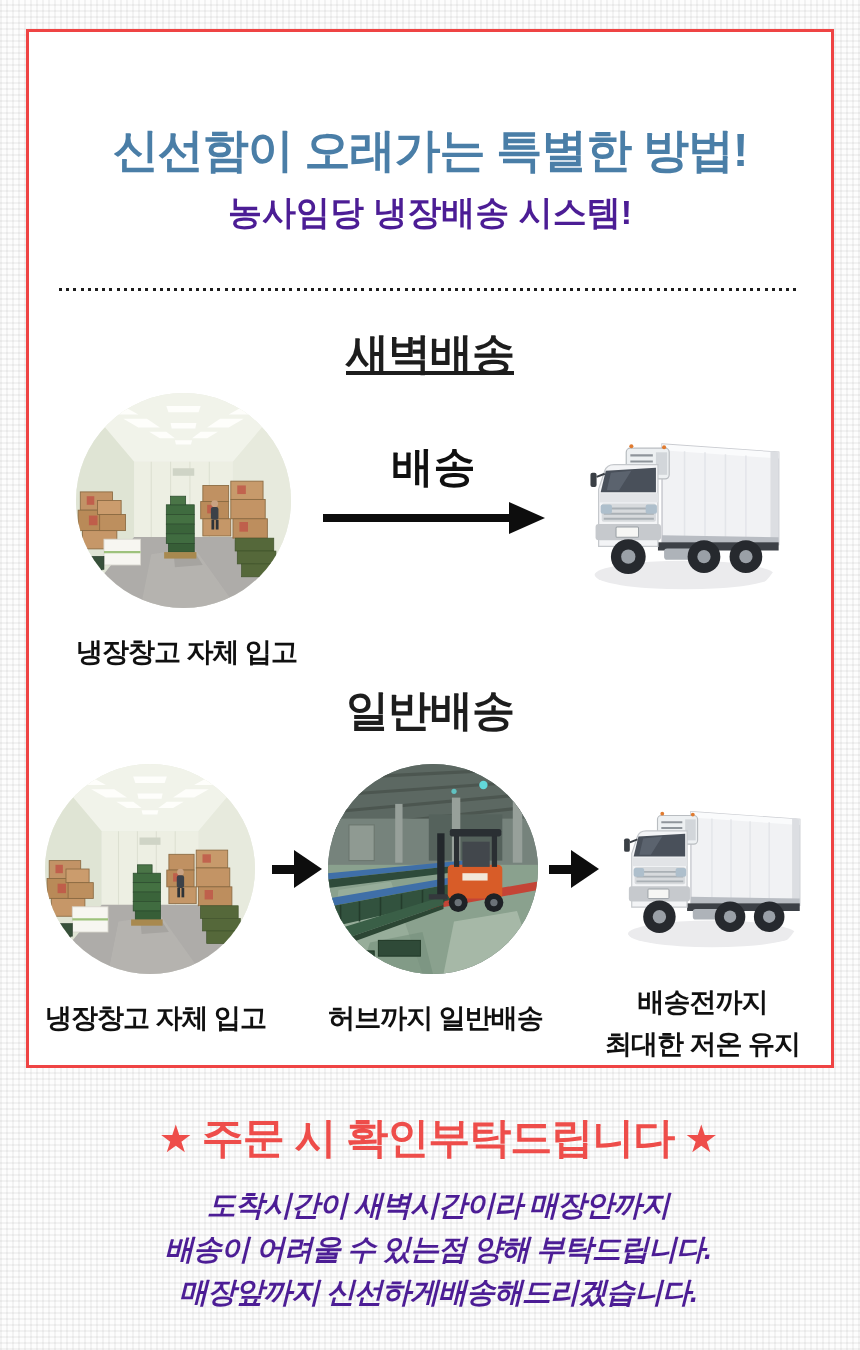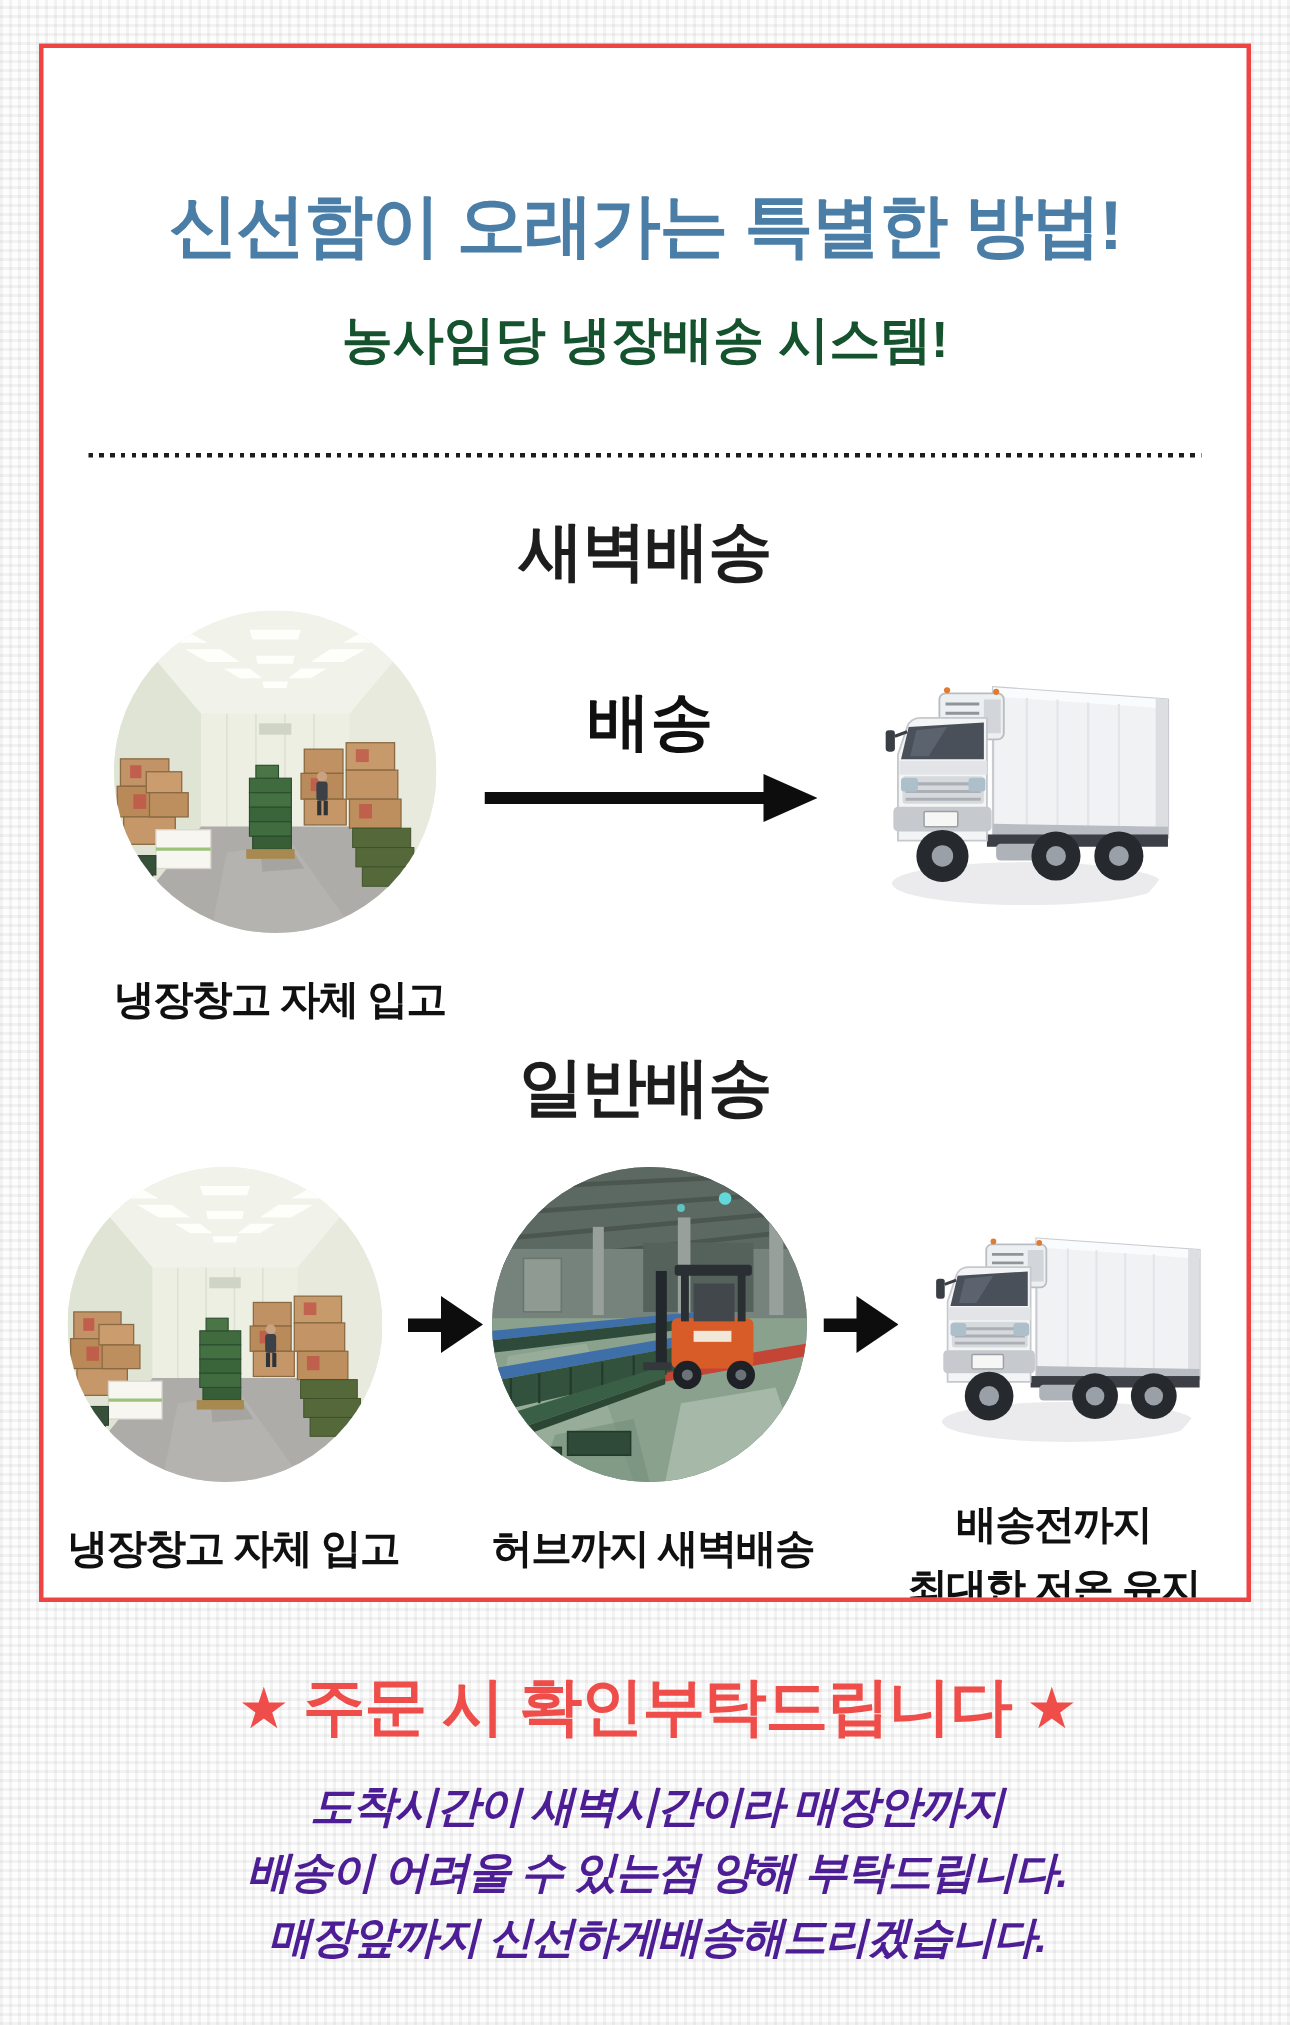--- a/index.html
+++ b/index.html
@@ -19,31 +19,31 @@
     border:3px solid #ef4444;
     overflow:hidden;
     text-align:center;
   }
   .title-main {
     margin-top:88px;
     font-size:46px; font-weight:bold; letter-spacing:-1px;
     color:var(--title-blue,#4a7ea7);
   }
   .title-sub {
-    margin-top:22px;
-    font-size:34px; font-weight:bold; color:#14532d;
+    margin-top:8px;
+    font-size:34px; font-weight:bold; color:#4c1d95;
   }
   .dotted-divider {
     width:742px; height:3px; margin:52px auto 0;
     background-image:repeating-linear-gradient(to right,#1d1d1d 0 3px,transparent 3px 7.2px);
   }
   .section-title {
     font-size:43px; font-weight:bold; color:#1d1d1d; letter-spacing:-1px;
   }
-  .section-title.dawn { margin-top:34px; }
+  .section-title.dawn { margin-top:34px;text-decoration:underline; }
   .section-title.regular { margin-top:12px; }
   .row1 {
     display:flex; justify-content:space-between; align-items:flex-start;
     padding:10px 36px 0 47px;
   }
   .row2 {
     display:flex; justify-content:space-between; align-items:flex-start;
     padding:24px 16px 0;
   }
   .step { display:flex; flex-direction:column; align-items:flex-start; }
@@ -389,21 +389,21 @@
             <rect x="116" y="62" width="49" height="7" rx="2" fill="#2a2f33"></rect>
             <rect x="128" y="74" width="26" height="24" fill="#42474c"></rect>
             <rect x="128" y="104" width="24" height="7" fill="#f2e8da"></rect>
             <circle cx="124" cy="132" r="9" fill="#1e2226"></circle>
               <circle cx="124" cy="132" r="3.5" fill="#6b7278"></circle>
             <circle cx="158" cy="132" r="9" fill="#1e2226"></circle>
               <circle cx="158" cy="132" r="3.5" fill="#6b7278"></circle>
           </g>
         </svg>
       </div>
-      <div class="caption">허브까지 새벽배송</div>
+      <div class="caption">허브까지 일반배송</div>
     </div>
 
     <svg class="short-arrow" width="50" height="46" viewBox="0 0 50 46">
       <rect x="0" y="19" width="25" height="9" fill="#0d0d0d"></rect>
       <polygon points="22,4 50,23 22,42" fill="#0d0d0d"></polygon>
     </svg>
 
     <div class="step">
       <div class="circle c-md">
         <svg viewBox="0 0 220 220">

